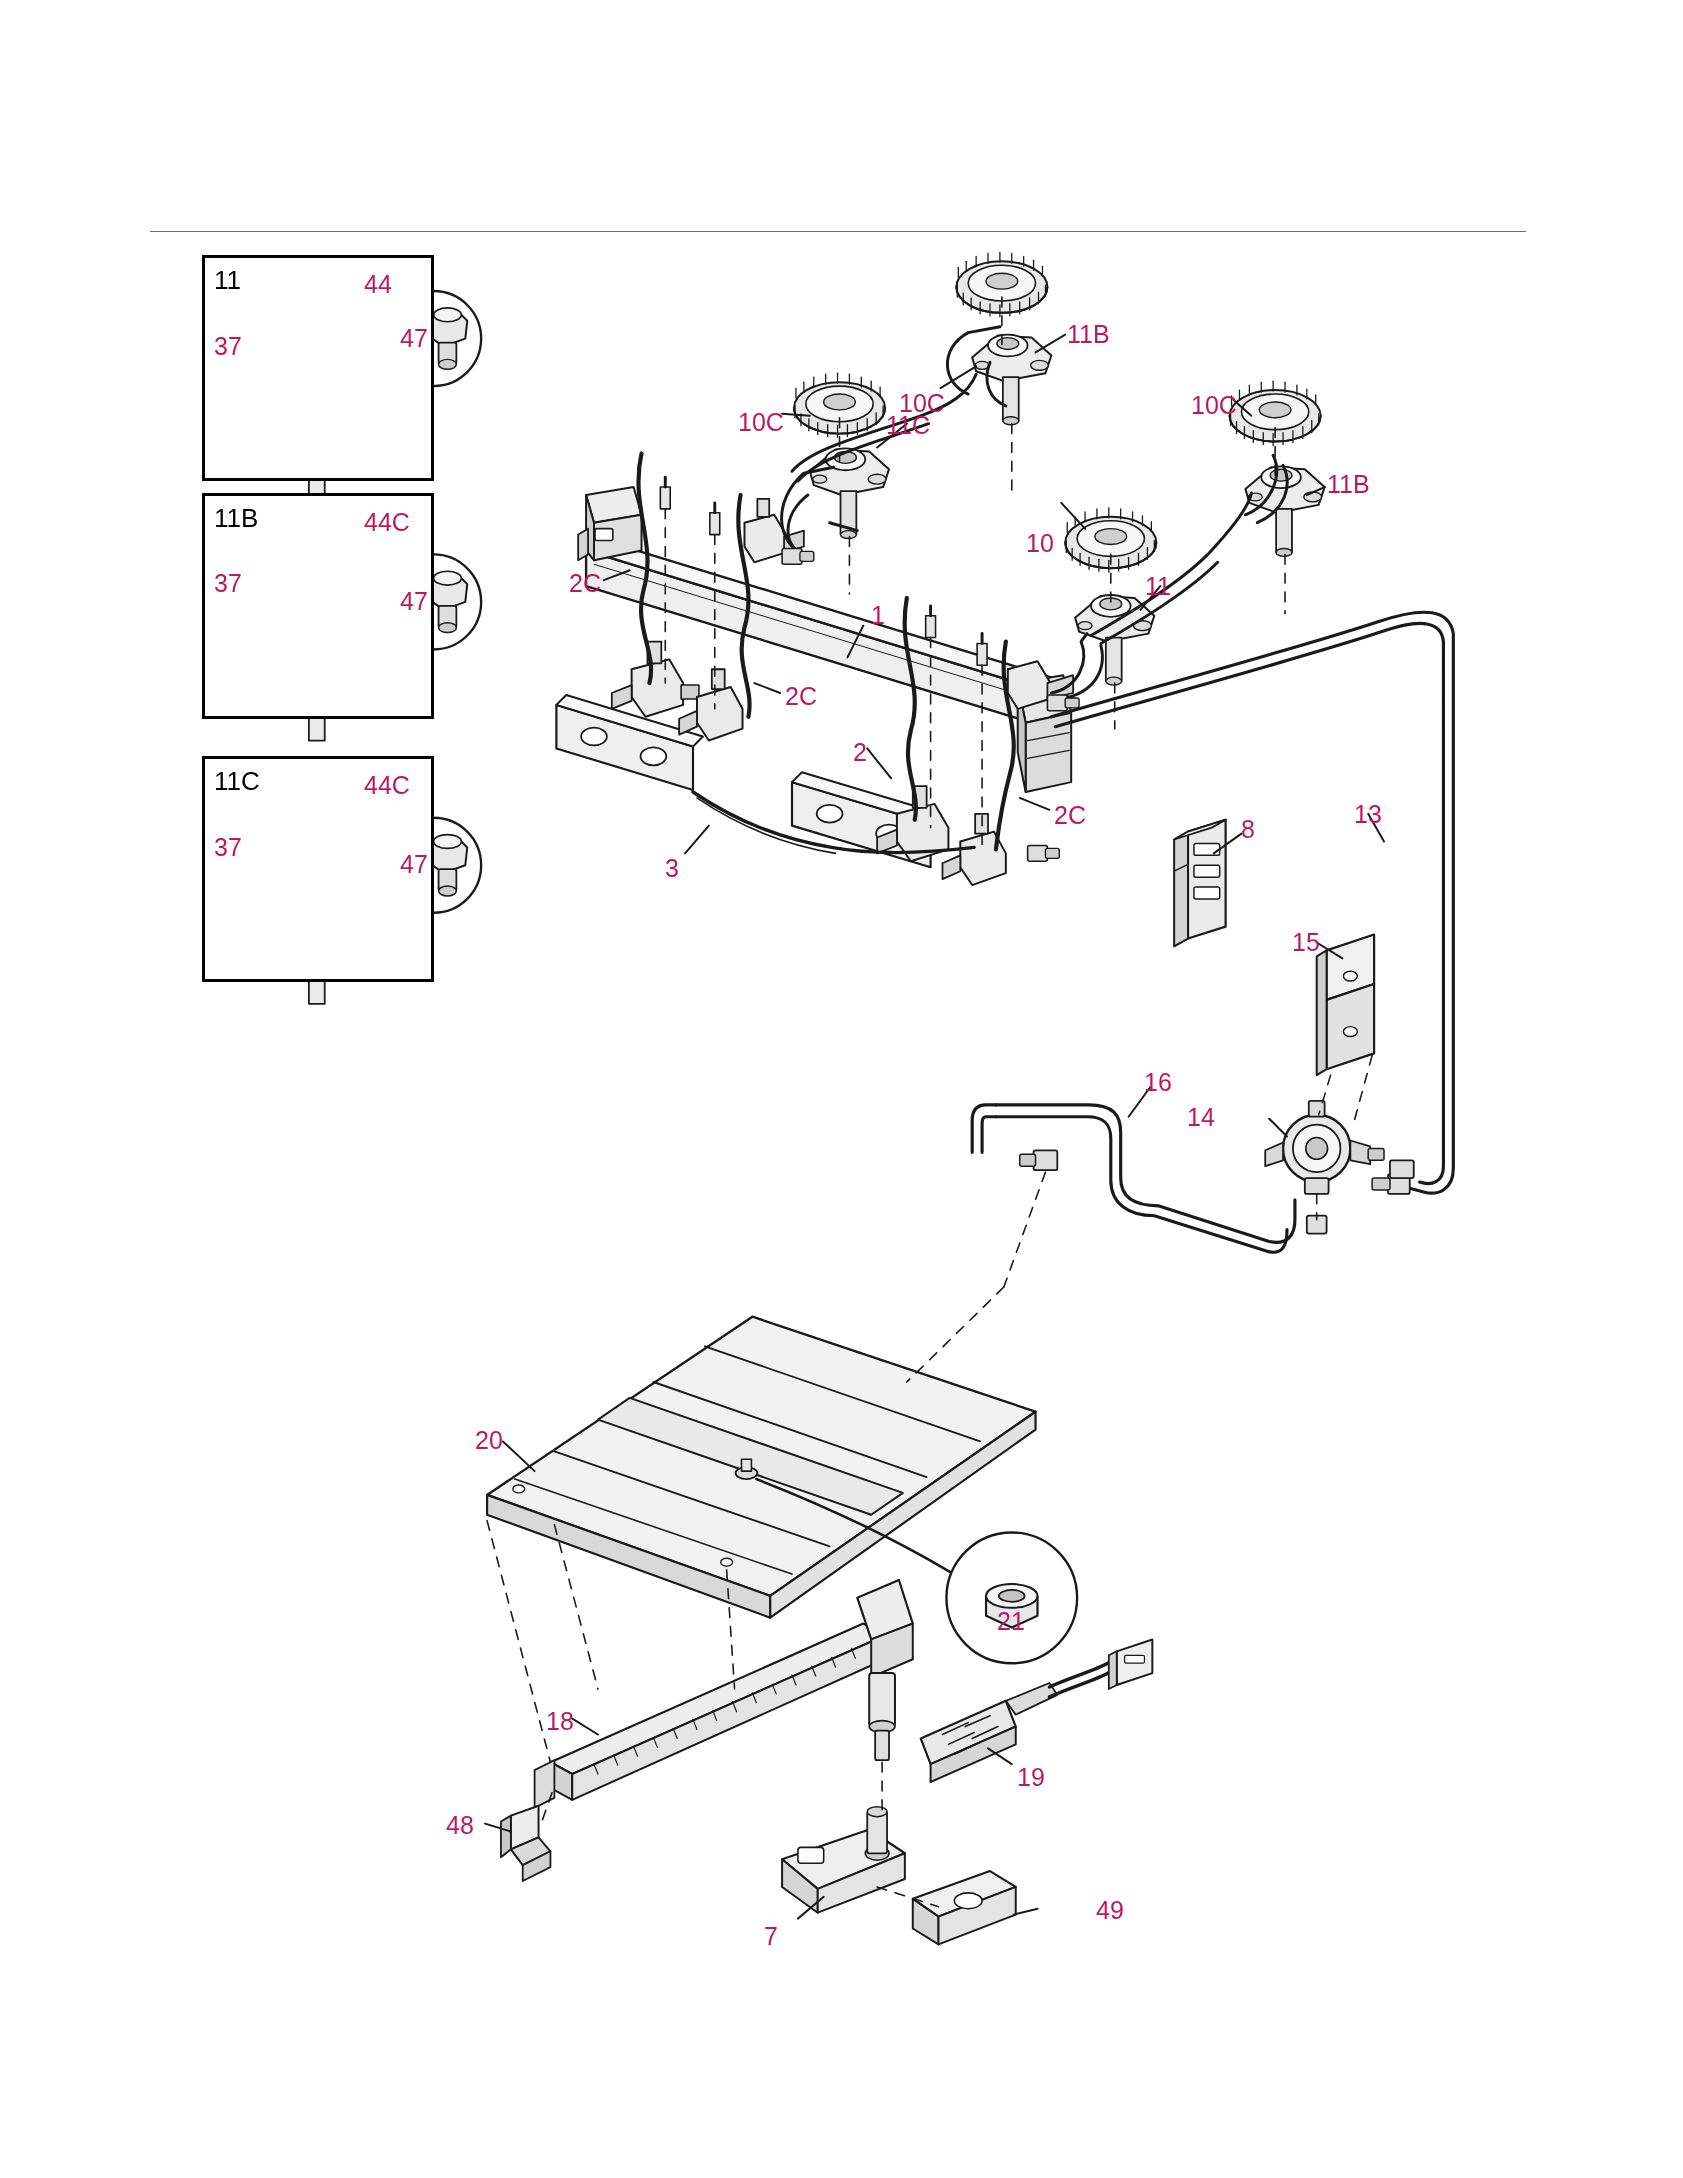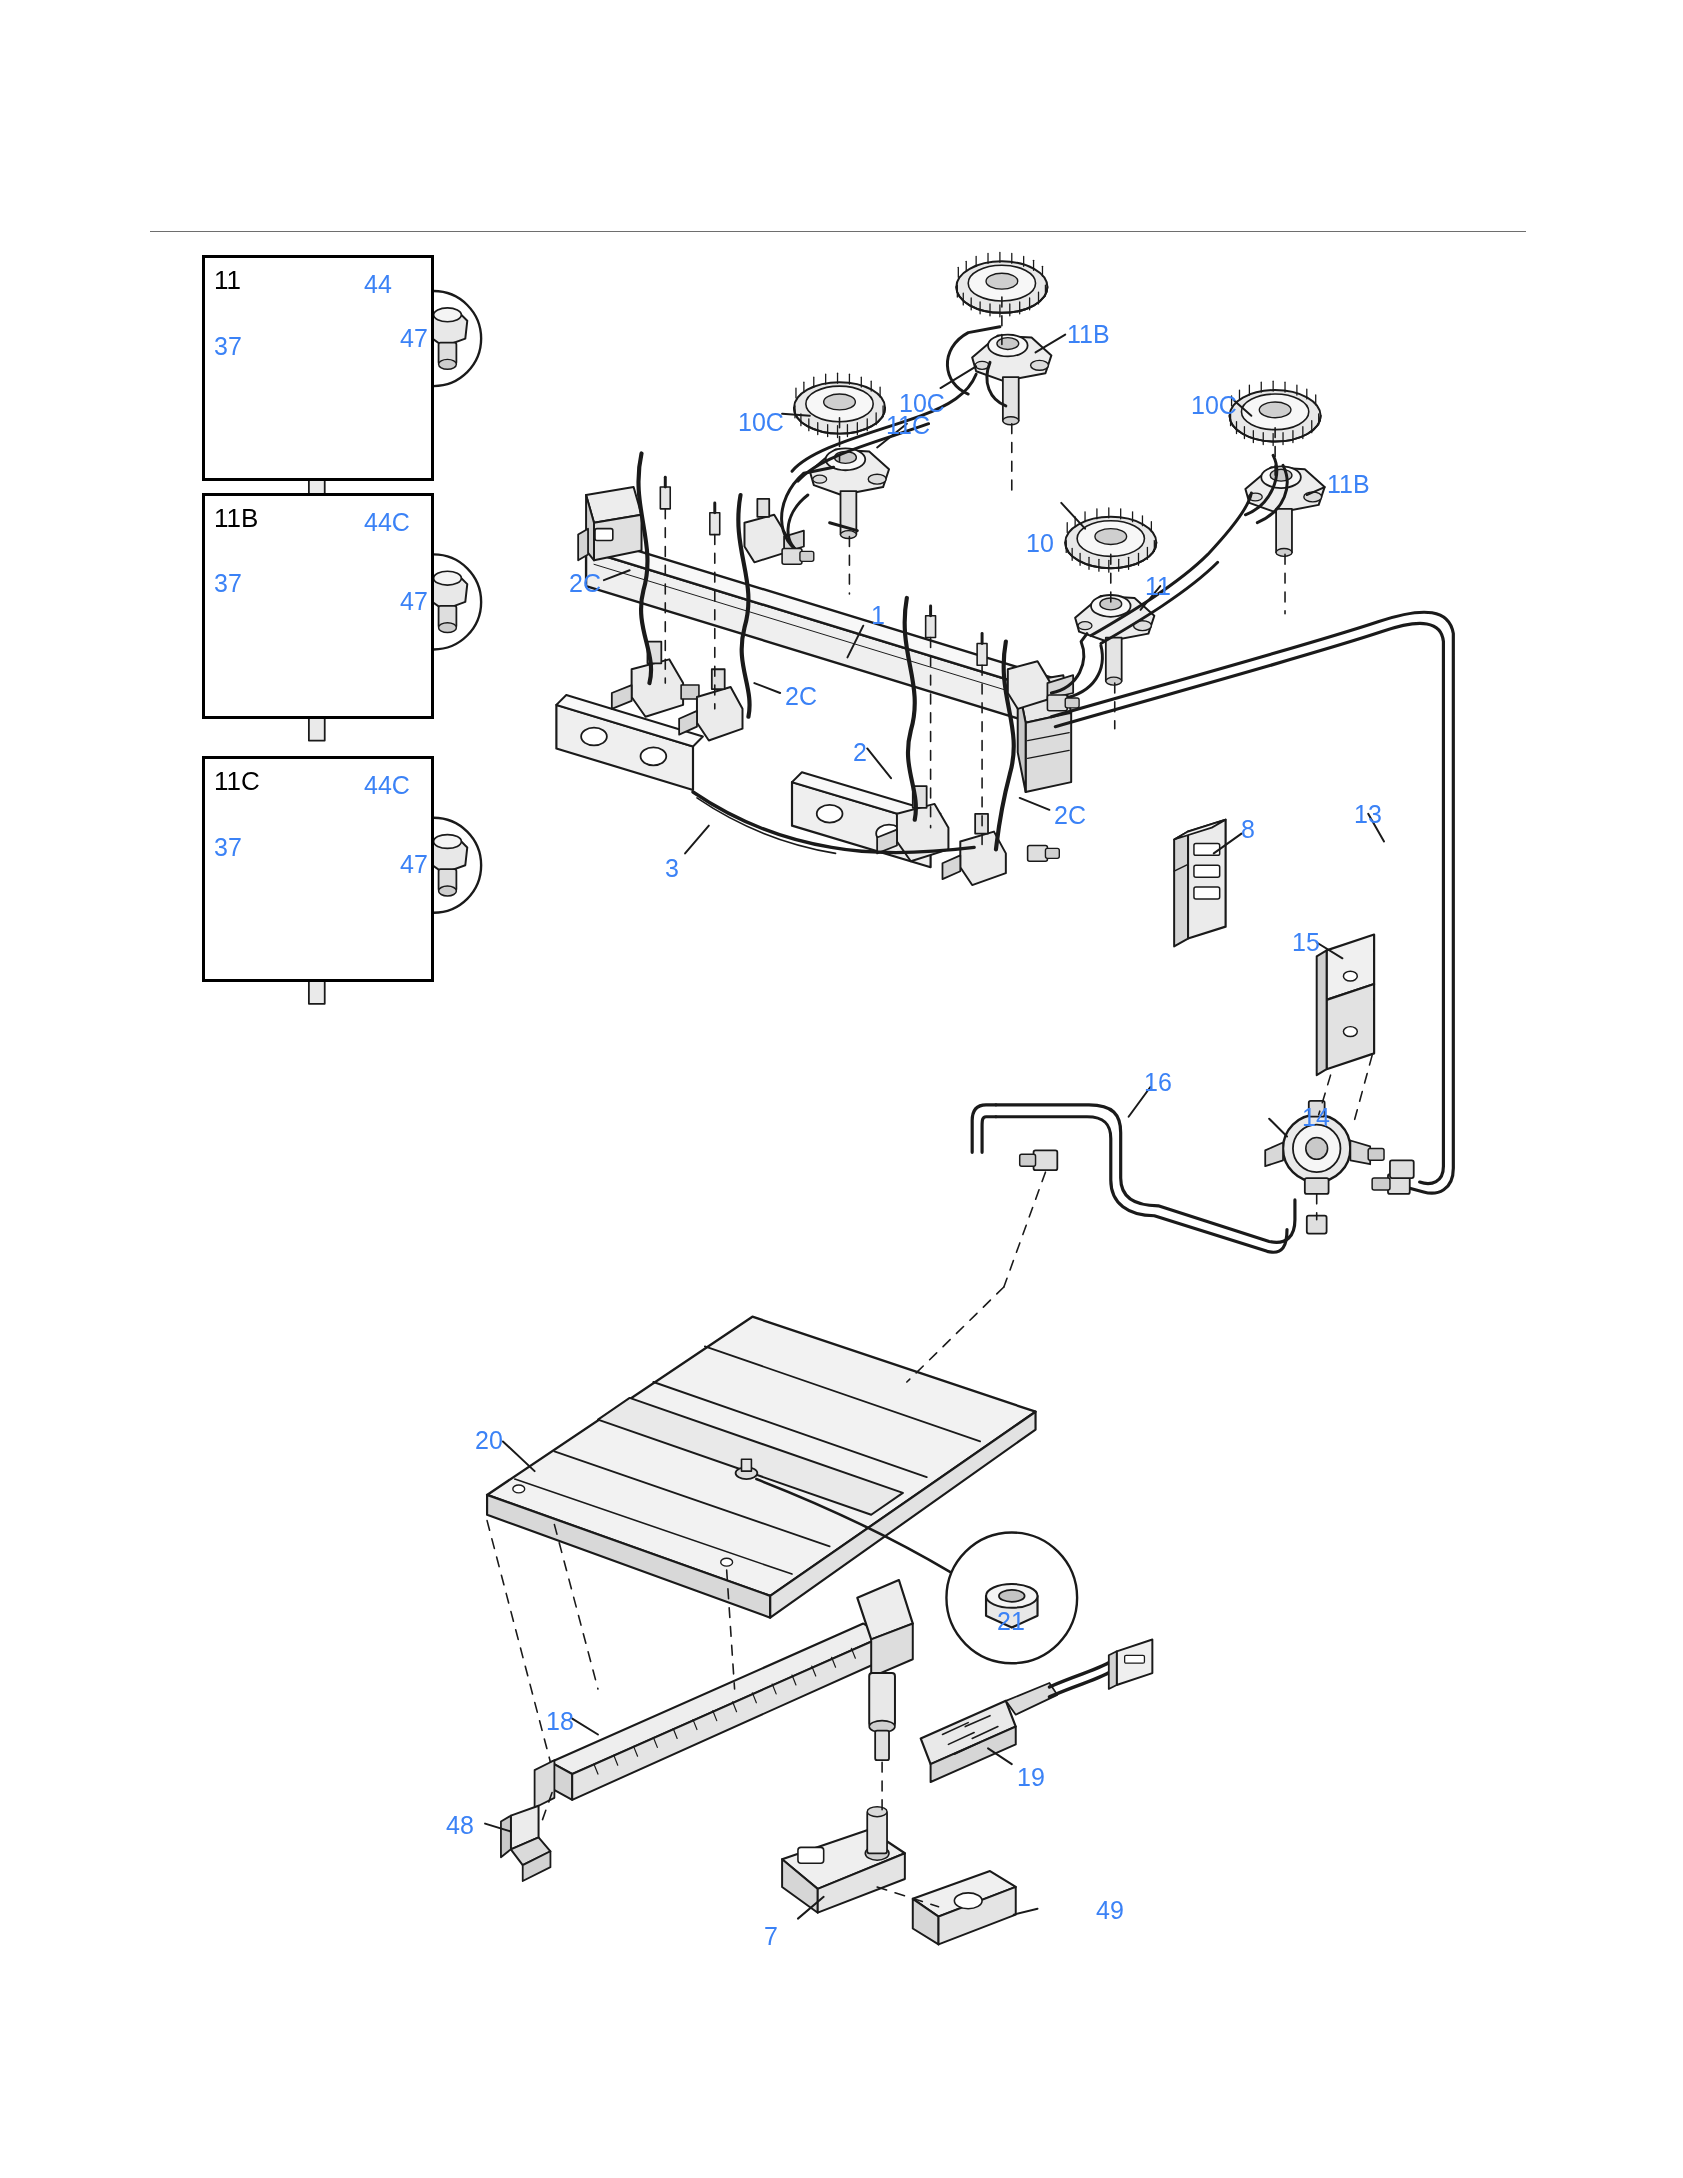--- a/index.html
+++ b/index.html
@@ -34,21 +34,21 @@
     left: 0;
     top: 0;
     width: 1683px;
     height: 2178px;
   }
   .lbl {
     position: absolute;
     font-family: "Liberation Sans", sans-serif;
     font-size: 23px;
     line-height: 23px;
-    color: #3b82f6;
+    color: #be185d;
     white-space: nowrap;
   }
   .lbl.big {
     font-size: 25px;
   }
   .callout-box {
     position: absolute;
     border: 3px solid #000;
     background: #ffffff;
     box-sizing: border-box;
@@ -662,21 +662,21 @@
       <div class="lbl big" style="left: 1241px; top: 818px;">8</div>
       <div class="lbl big" style="left: 899px; top: 392px;">10C</div>
       <div class="lbl big" style="left: 738px; top: 411px;">10C</div>
       <div class="lbl big" style="left: 1191px; top: 394px;">10C</div>
       <div class="lbl big" style="left: 1026px; top: 492px; margin-top: 40px;">10</div>
       <div class="lbl big" style="left: 1067px; top: 323px;">11B</div>
       <div class="lbl big" style="left: 886px; top: 414px;">11C</div>
       <div class="lbl big" style="left: 1327px; top: 473px;">11B</div>
       <div class="lbl big" style="left: 1145px; top: 575px;">11</div>
       <div class="lbl big" style="left: 1354px; top: 803px;">13</div>
-      <div class="lbl big" style="left: 1302px; top: 1106px;">14</div>
+      <div class="lbl big" style="left: 1187px; top: 1106px;">14</div>
       <div class="lbl big" style="left: 1292px; top: 931px;">15</div>
       <div class="lbl big" style="left: 1144px; top: 1071px;">16</div>
       <div class="lbl big" style="left: 764px; top: 1925px;">7</div>
       <div class="lbl big" style="left: 546px; top: 1710px;">18</div>
       <div class="lbl big" style="left: 1017px; top: 1766px;">19</div>
       <div class="lbl big" style="left: 475px; top: 1429px;">20</div>
       <div class="lbl big" style="left: 997px; top: 1610px;">21</div>
       <div class="lbl big" style="left: 446px; top: 1814px; text-align: right;">48</div>
       <div class="lbl big" style="left: 1096px; top: 1899px;">49</div>
     </div>

